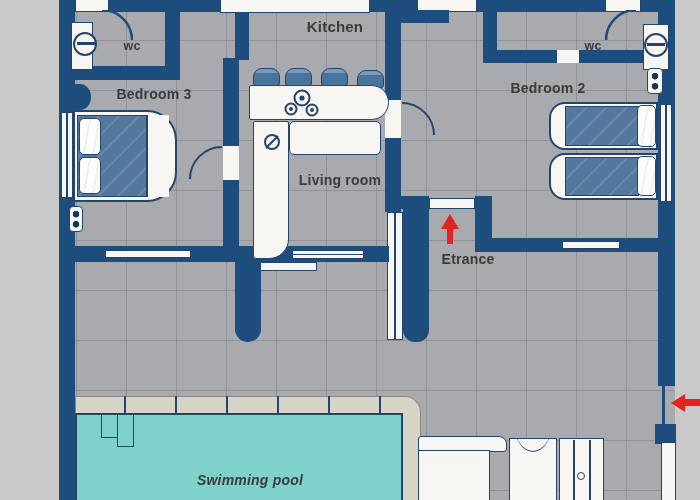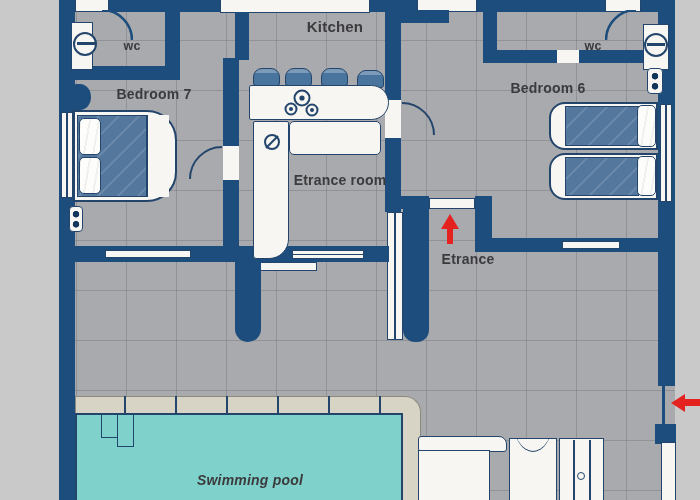--- a/index.html
+++ b/index.html
@@ -177,19 +177,19 @@
     <div class="red" style="position:absolute;left:6px;top:14px;width:6px;height:16px;"></div>
   </div>
   <div class="abs" style="left:654px;top:394px;width:30px;height:18px;">
     <div class="arrow-left-head" style="position:absolute;left:0;top:0;"></div>
     <div class="red" style="position:absolute;left:13px;top:5px;width:16px;height:7px;"></div>
   </div>
 
   <div class="lbl big" style="left:318px;top:26px;">Kitchen</div>
   <div class="lbl small" style="left:115px;top:46px;">wc</div>
   <div class="lbl small" style="left:576px;top:46px;">wc</div>
-  <div class="lbl" style="left:137px;top:94px;">Bedroom 7</div>
-  <div class="lbl" style="left:531px;top:88px;">Bedroom 6</div>
-  <div class="lbl" style="left:323px;top:180px;">Etrance room</div>
+  <div class="lbl" style="left:137px;top:94px;">Bedroom 3</div>
+  <div class="lbl" style="left:531px;top:88px;">Bedroom 2</div>
+  <div class="lbl" style="left:323px;top:180px;">Living room</div>
   <div class="lbl" style="left:437px;top:259px;padding-left:28px;">Etrance</div>
   <div class="lbl" style="left:233px;top:480px;font-style:italic;">Swimming pool</div>
 
 </div>
 
 </body></html>

